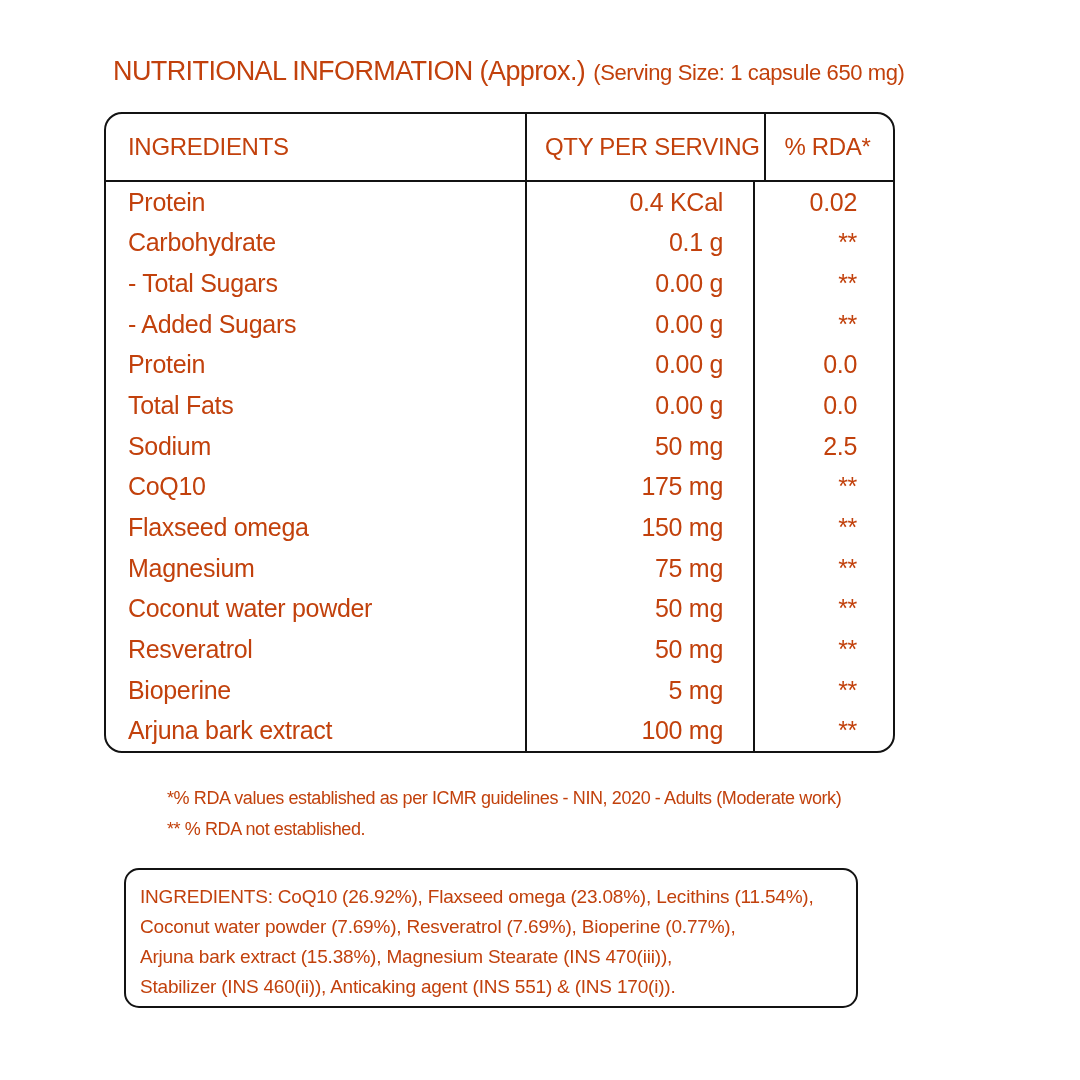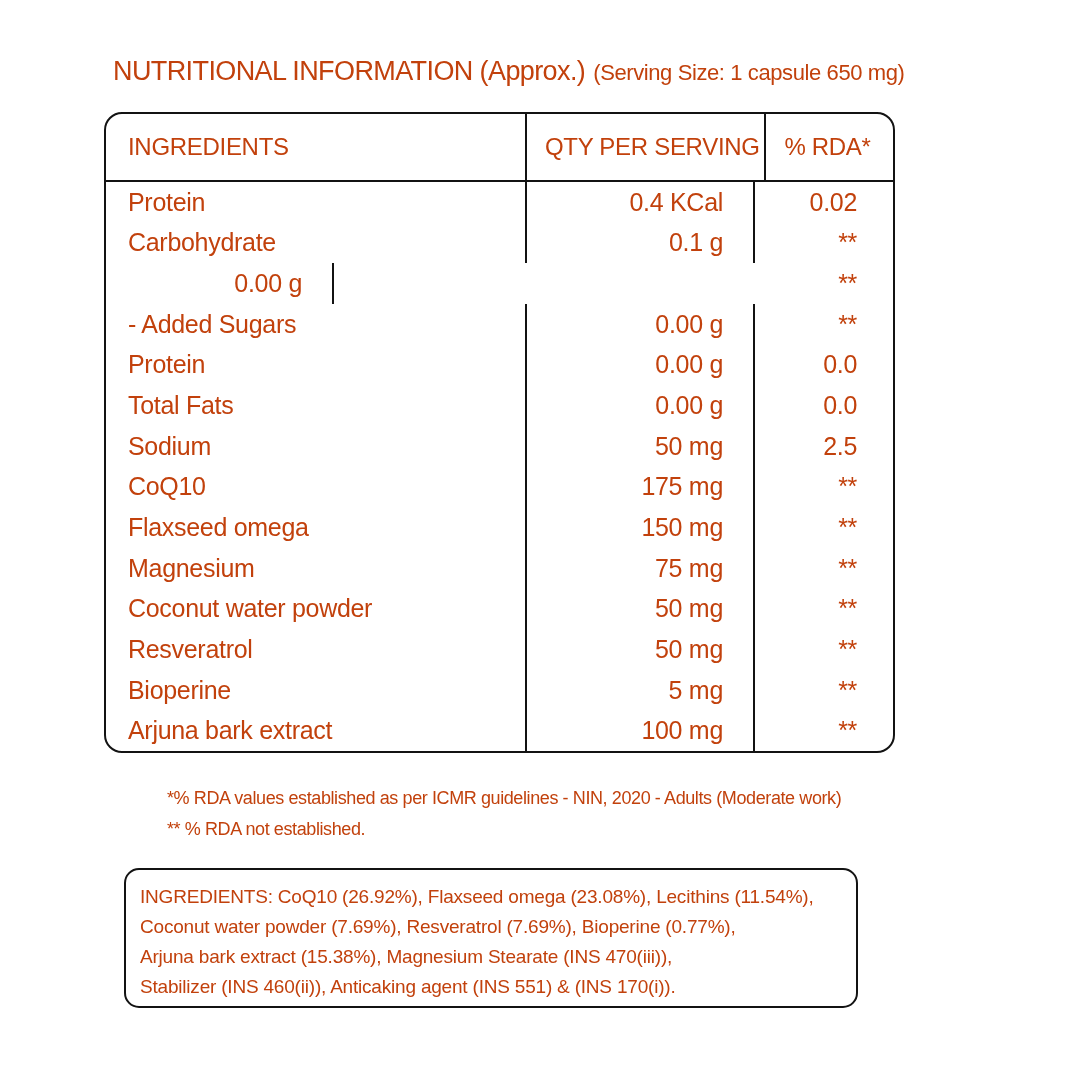--- a/index.html
+++ b/index.html
@@ -143,20 +143,21 @@
         <div class="cell c1">Protein</div>
         <div class="cell c2">0.4 KCal</div>
         <div class="cell c3">0.02</div>
       </div>
       <div class="trow">
         <div class="cell c1">Carbohydrate</div>
         <div class="cell c2">0.1 g</div>
         <div class="cell c3">**</div>
       </div>
       <div class="trow">
+        <div class="cell c1">- Total Sugars</div>
         <div class="cell c2">0.00 g</div>
         <div class="cell c3">**</div>
       </div>
       <div class="trow">
         <div class="cell c1">- Added Sugars</div>
         <div class="cell c2">0.00 g</div>
         <div class="cell c3">**</div>
       </div>
       <div class="trow">
         <div class="cell c1">Protein</div>

